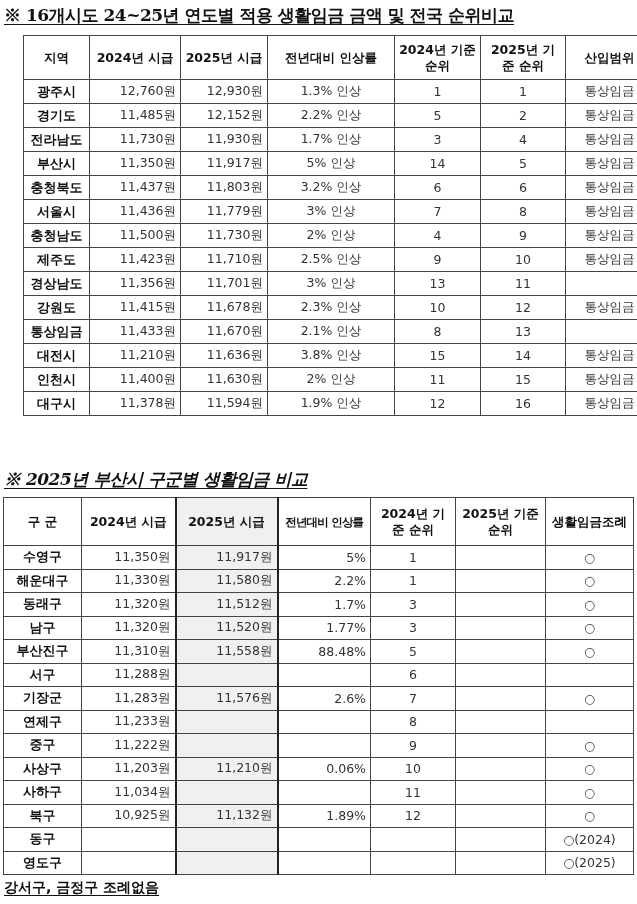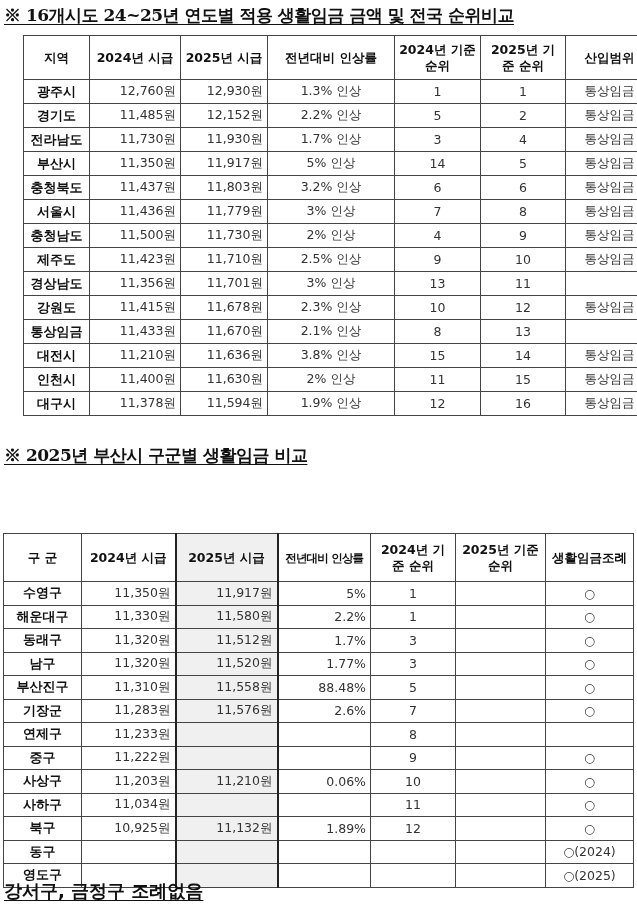--- a/index.html
+++ b/index.html
@@ -2,38 +2,38 @@
 <html><head>
 <meta charset="utf-8">
 <style>
   html, body { margin:0; padding:0; background:#ffffff; }
   body { width:637px; height:904px; position:relative; overflow:hidden;
          font-family:"DejaVu Sans", "Liberation Sans", sans-serif; color:#111; }
   .title { position:absolute; left:4px; font-weight:bold; font-size:17px;
            text-decoration:underline; text-underline-offset:3px; letter-spacing:-0.5px;
            font-family:"DejaVu Serif", "Liberation Serif", serif; white-space:nowrap;text-align:center; }
   #t1-title { top:4px; }
-  #t2-title { top:444px; }
+  #t2-title { top:468px;font-style:italic; }
   table { position:absolute; border-collapse:collapse; table-layout:fixed; }
   td, th { border:1px solid #444; padding:0 4px; font-size:12.5px; overflow:hidden; white-space:nowrap; }
   th { font-weight:bold; font-size:12.5px; line-height:16px; text-align:center; white-space:normal; }
   #table1 { left:15px; top:35px; width:630px; border:1.5px solid #222;margin-left:8px; }
   #table1 th { height:43px; }
   #table1 td { height:23px; }
-  #table2 { left:3px; top:497px; width:630px; border:1.5px solid #222;margin-top:36px; }
+  #table2 { left:3px; top:497px; width:630px; border:1.5px solid #222; }
   #table2 th { height:47px; }
   #table2 td { height:22.5px; }
   td.name { font-weight:bold; text-align:center; font-size:13px; }
   td.num { text-align:right; color:#333; }
   td.ctr { text-align:center; color:#333; }
   td.gray { background:#f0f0f0; }
   th.gray { background:#f0f0f0; }
   .thick-l { border-left:2px solid #222 !important; }
   .circ { color:#555; }
-  .footnote { position:absolute; left:4px; top:879px; font-weight:bold; font-size:18px;
+  .footnote { position:absolute; left:4px; top:879px; font-weight:bold; font-size:14px;
               text-decoration:underline; text-underline-offset:3px; white-space:nowrap; }
 </style>
 </head>
 <body>
 
 <div id="t1-title" class="title">※ 16개시도 24~25년 연도별 적용 생활임금 금액 및 전국 순위비교</div>
 
 <table id="table1">
   <colgroup>
     <col style="width:66px">
@@ -248,20 +248,29 @@
       <tr>
         <td class="name">부산진구</td>
         <td class="num">11,310원</td>
         <td class="num gray thick-l">11,558원</td>
         <td class="num thick-l">88.48%</td>
         <td class="ctr">5</td>
         <td class="ctr"></td>
         <td class="ctr circ">○</td>
       </tr>
       <tr>
+        <td class="name">서구</td>
+        <td class="num">11,288원</td>
+        <td class="num gray thick-l"></td>
+        <td class="num thick-l"></td>
+        <td class="ctr">6</td>
+        <td class="ctr"></td>
+        <td class="ctr circ"></td>
+      </tr>
+      <tr>
         <td class="name">기장군</td>
         <td class="num">11,283원</td>
         <td class="num gray thick-l">11,576원</td>
         <td class="num thick-l">2.6%</td>
         <td class="ctr">7</td>
         <td class="ctr"></td>
         <td class="ctr circ">○</td>
       </tr>
       <tr>
         <td class="name">연제구</td>

